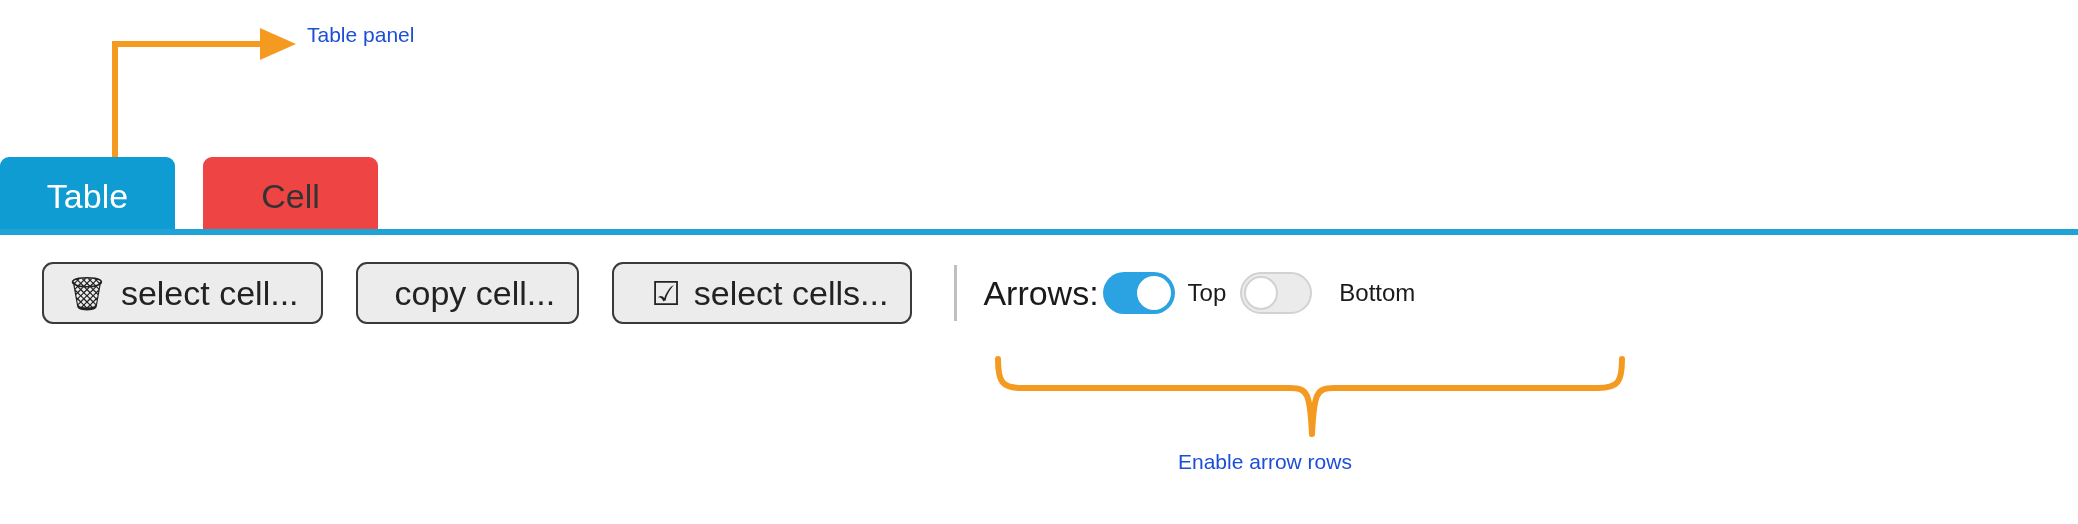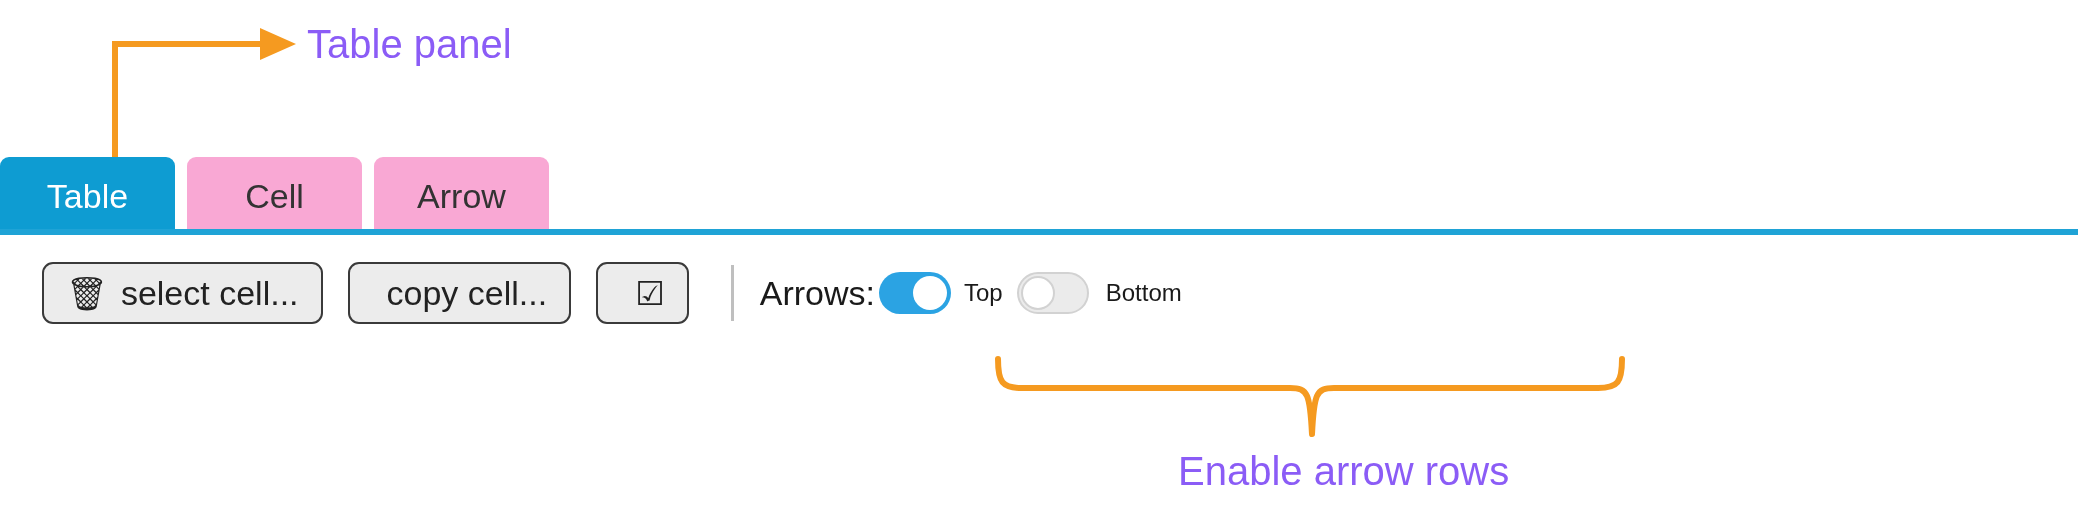--- a/index.html
+++ b/index.html
@@ -19,23 +19,23 @@
 
   
   .annot-svg {
     position: absolute;
     left: 0; top: 0;
     width: 2078px; height: 524px;
     pointer-events: none;
   }
   .annot-label {
     position: absolute;
-    color: #8b5cf6;
+    color: #1d4ed8;
     font-family: "Liberation Sans", sans-serif;
-    font-size: 40px;
+    font-size: 21px;
     line-height: 1;
     white-space: nowrap;
   }
   #annot-table-panel-label { left: 307px; top: 24px; }
   #annot-enable-arrow-rows-label { left: 1152px; top: 451px; margin-left: 26px; }
 
   
   #tabstrip {
     position: absolute;
     left: 0; top: 132px;
@@ -53,23 +53,23 @@
     justify-content: center;
     font-size: 34px;
     border-radius: 9px 9px 0 0;
     user-select: none;
   }
   .tab-active {
     background: #0E9CD2;
     color: #ffffff;
   }
   .tab-inactive {
-    background: #f9a8d4;
+    background: #ef4444;
     color: #333333;
-    margin-left: 12px;
+    margin-left: 28px;
   }
   #tab-underline {
     position: absolute;
     left: 0; top: 229px;
     width: 2078px;
     height: 6px;
     background: #1FA3D6;
   }
 
   
@@ -88,21 +88,21 @@
     padding: 0 22px;
     background: #ECECEC;
     border: 2.5px solid #3A3A3A;
     border-radius: 11px;
     font-size: 34px;
     color: #222222;
     white-space: nowrap;
     cursor: pointer;
     font-family: "Liberation Sans", sans-serif;
   }
-  .tb-button + .tb-button { margin-left: 25px; padding-left: 37px; }
+  .tb-button + .tb-button { margin-left: 33px; padding-left: 37px; }
   .tb-icon {
     font-size: 33px;
     line-height: 1;
     color: #222222;
     display: inline-block;
   }
   #toolbar-separator {
     width: 3px;
     height: 56px;
     background: #BFBFBF;
@@ -143,21 +143,21 @@
     left: 2px;
     border: 2px solid #D2D2D2;
     background: #ffffff;
   }
   .switch-on .knob { right: 4px; }
   .switch-label {
     margin: 0 14px 0 13px;
     font-size: 24px;
     color: #1a1a1a;
   }
-  .switch-label-last { margin-left: 17px; margin-right: 0; }
+  .switch-label-last { margin-left: 27px; margin-right: 0; }
 </style>
 </head>
 <body>
 
 <div id="root">
 
   <svg class="annot-svg" viewBox="0 0 2078 524" width="2078" height="524">
 
     <g>
       <path d="M 115 160 L 115 44 L 262 44" fill="none" stroke="#F59A20" stroke-width="6" stroke-linecap="butt" stroke-linejoin="miter"></path>
@@ -179,39 +179,37 @@
 
   <div class="annot-label" id="annot-enable-arrow-rows-label">Enable arrow rows</div>
 
   <div id="tabstrip">
     <div class="tab tab-active">
       <span>Table</span>
     </div>
     <div class="tab tab-inactive">
       <span>Cell</span>
     </div>
-    <div class="tab tab-inactive">
-      <span>Arrow</span>
-    </div>
   </div>
   <div id="tab-underline"></div>
 
   <div id="toolbar">
 
     <button class="tb-button">
       <span class="tb-icon">🗑</span>
       <span>select cell...</span>
     </button>
 
     <button class="tb-button">
       <span>copy cell...</span>
     </button>
 
     <button class="tb-button">
       <span class="tb-icon">☑</span>
+      <span>select cells...</span>
     </button>
 
     <div id="toolbar-separator"></div>
 
     <div id="arrows-group">
       <span class="arrows-label">Arrows:</span>
 
       <span class="switch switch-on">
         <span class="knob"></span>
       </span>

